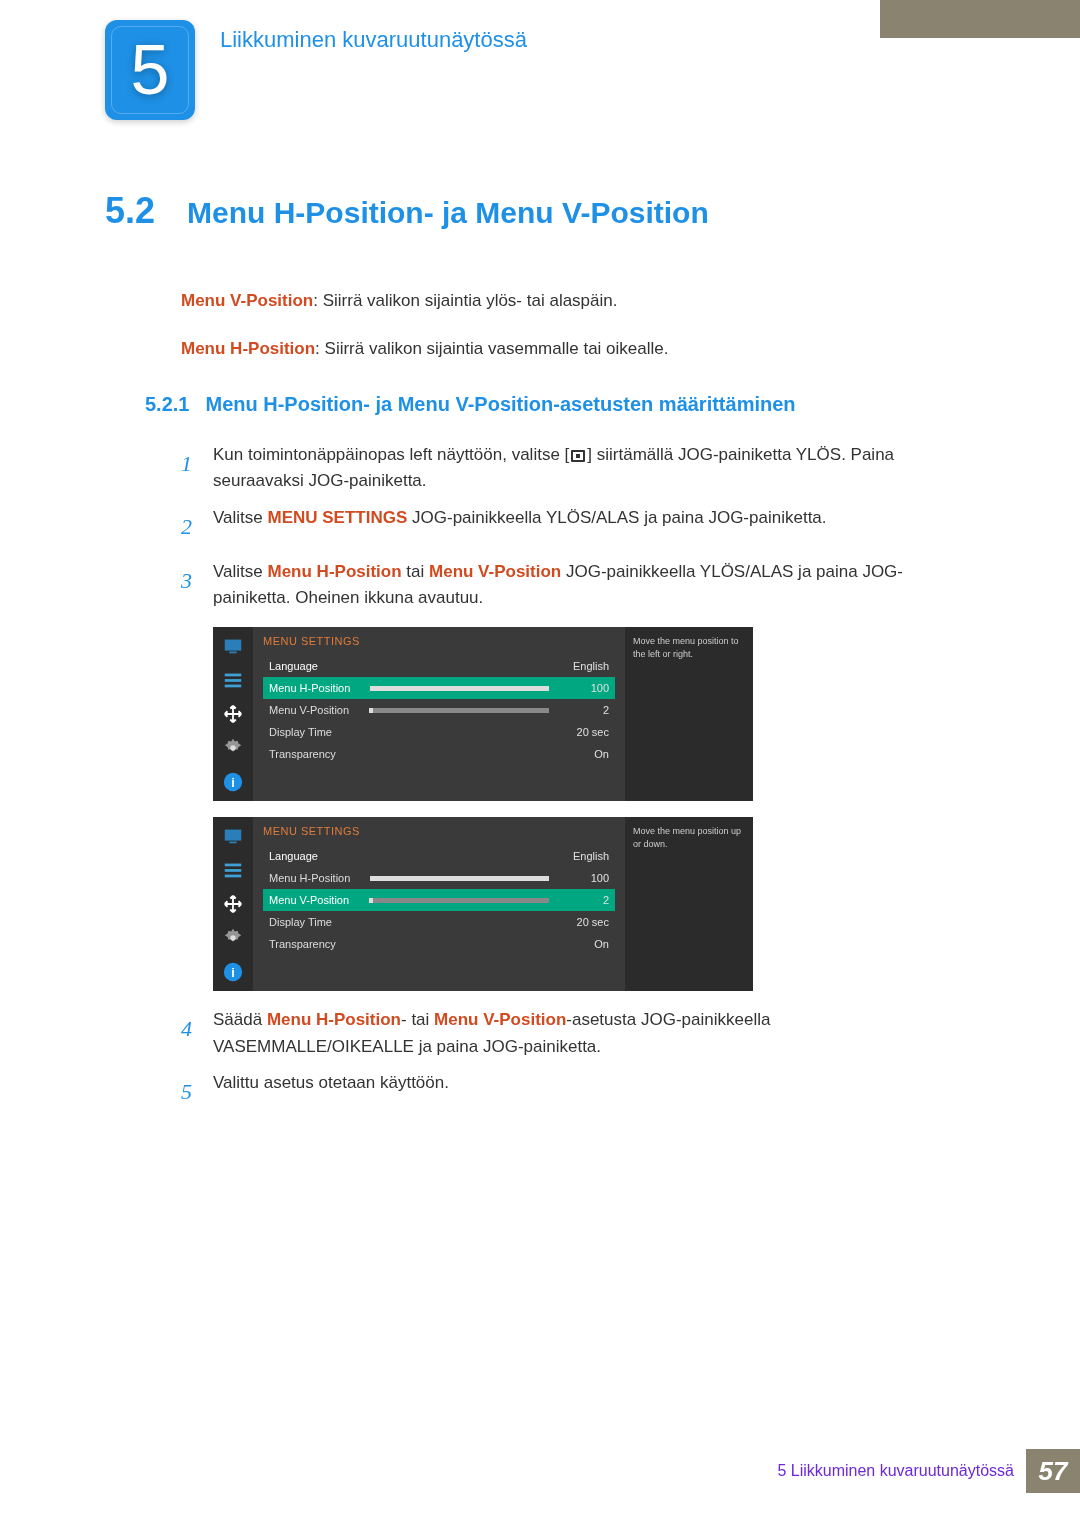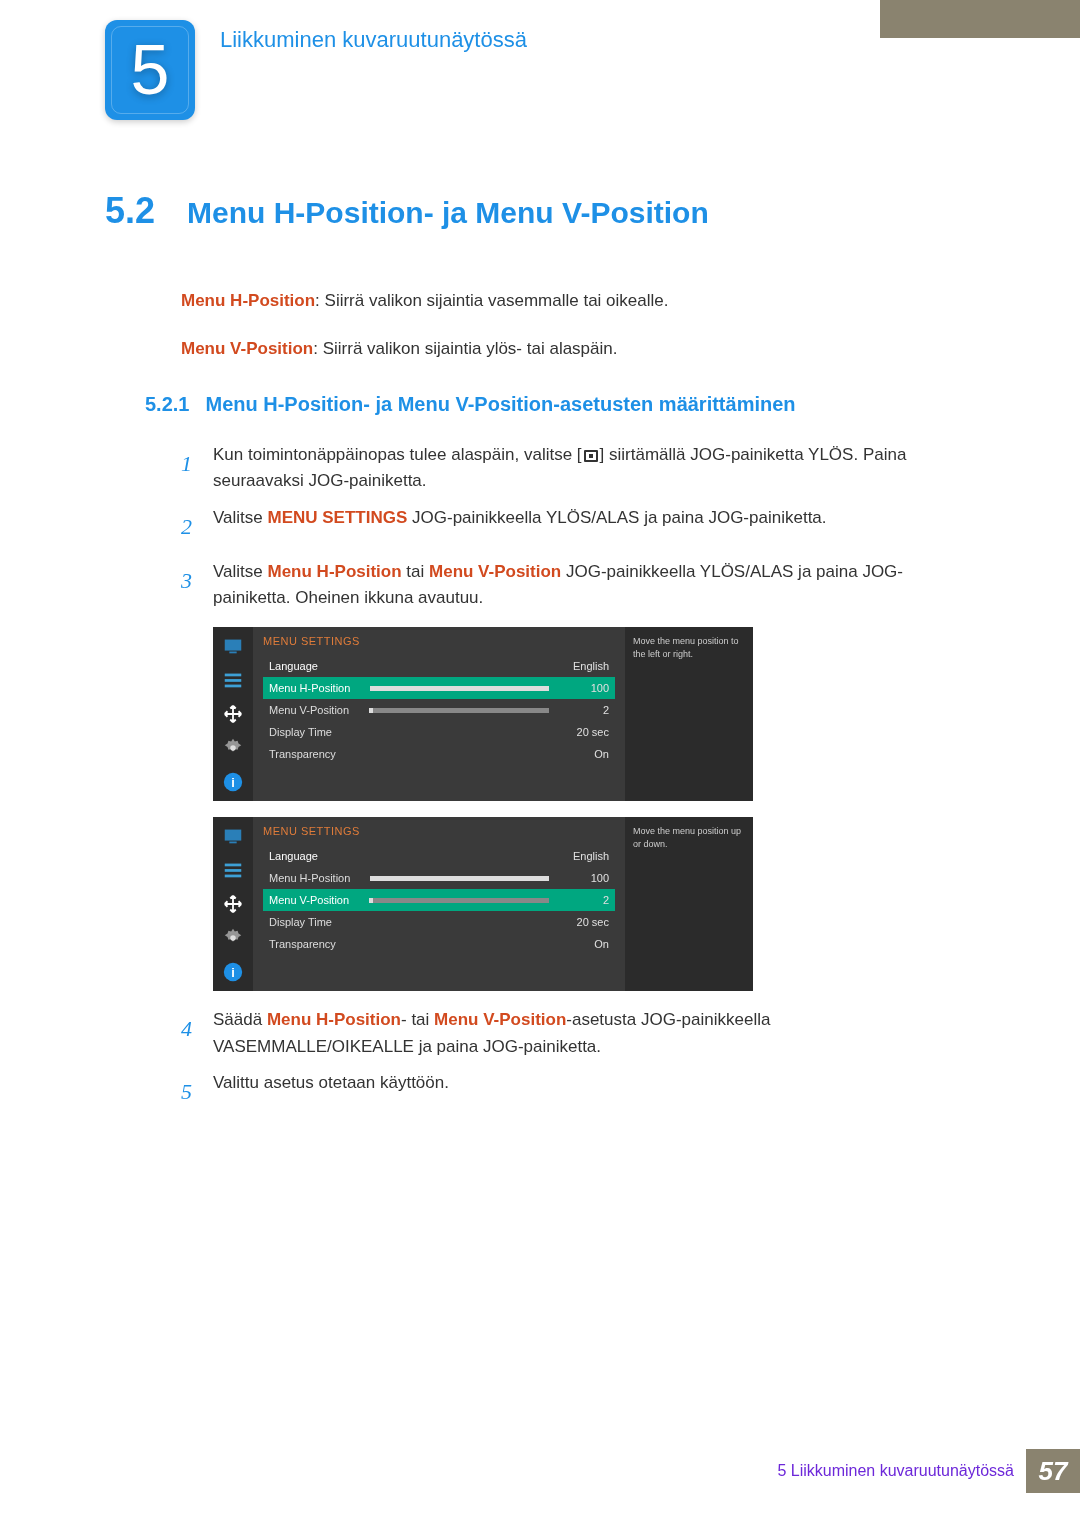--- a/index.html
+++ b/index.html
@@ -63,33 +63,33 @@
   <span>5</span>
 </div>
 <div class="chapter-title">Liikkuminen kuvaruutunäytössä</div>
 
 <div class="content">
   <div>
     <span class="section-num">5.2</span><span class="section-title">Menu H-Position- ja Menu V-Position</span>
   </div>
 
   <div class="defs">
+    <p><span class="red">Menu V-Position</span><span>: Siirrä valikon sijaintia ylös- tai alaspäin.</span></p>
     <p><span class="red">Menu H-Position</span><span>: Siirrä valikon sijaintia vasemmalle tai oikealle.</span></p>
-    <p><span class="red">Menu V-Position</span><span>: Siirrä valikon sijaintia ylös- tai alaspäin.</span></p>
   </div>
 
   <div class="subsection">
     <span class="sub-num">5.2.1</span><span class="sub-title">Menu H-Position- ja Menu V-Position-asetusten määrittäminen</span>
   </div>
 
   <div class="steps">
     <div class="step-row">
       <div class="step-num">1</div>
       <div class="step-body">
-        <span>Kun toimintonäppäinopas tulee alaspäin, valitse [</span><span class="icon-display"></span><span>] siirtämällä JOG-painiketta YLÖS. Paina seuraavaksi JOG-painiketta.</span>
+        <span>Kun toimintonäppäinopas left näyttöön, valitse [</span><span class="icon-display"></span><span>] siirtämällä JOG-painiketta YLÖS. Paina seuraavaksi JOG-painiketta.</span>
       </div>
     </div>
     <div class="step-row">
       <div class="step-num">2</div>
       <div class="step-body">
         <span>Valitse </span><span class="bold red-bold-inl">MENU SETTINGS</span><span> JOG-painikkeella YLÖS/ALAS ja paina JOG-painiketta.</span>
       </div>
     </div>
     <div class="step-row">
       <div class="step-num">3</div>

